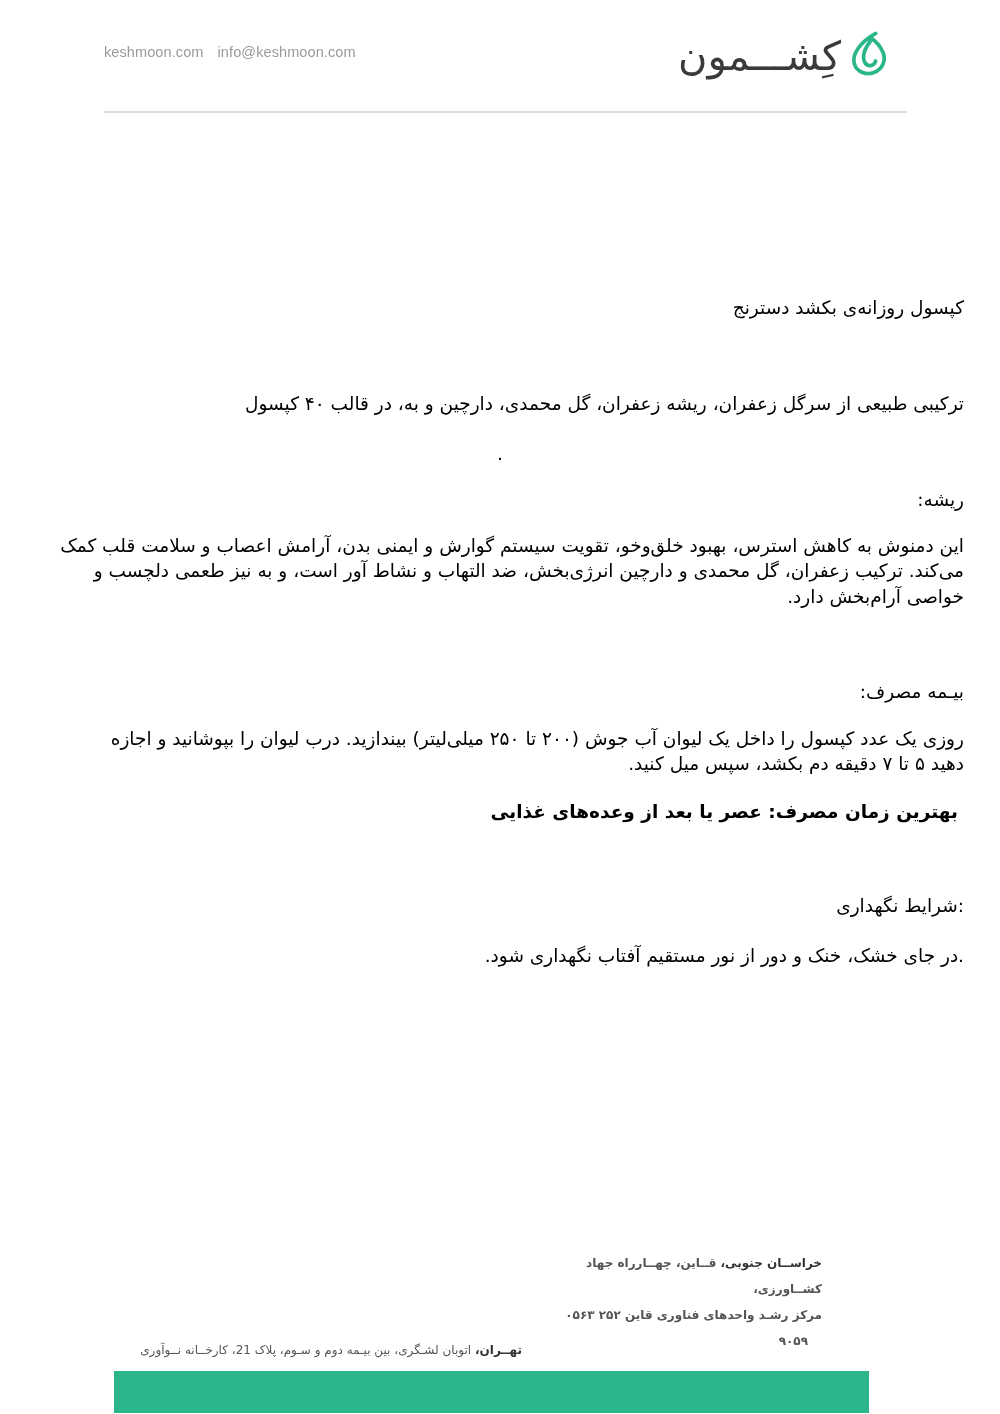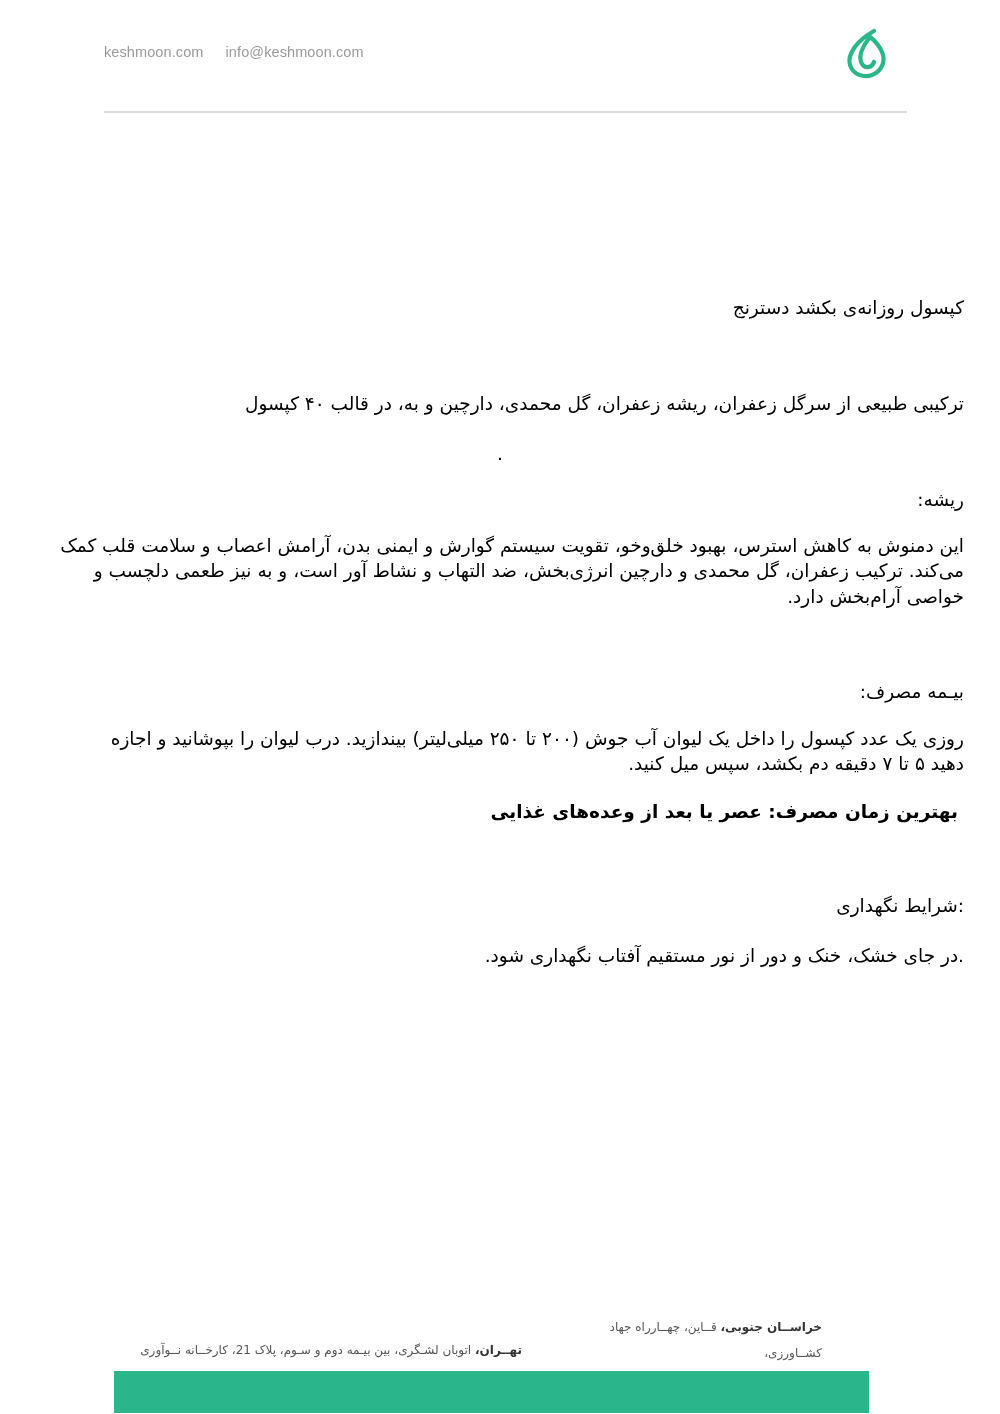--- a/index.html
+++ b/index.html
@@ -40,21 +40,21 @@
       text-align: right;
     }
     .contacts {
       margin-top: 8px;
       font-family: "Liberation Sans", sans-serif;
       font-size: 14.5px;
       color: #9a9a9a;
       white-space: nowrap;
       letter-spacing: 0.1px;
     }
-    .contacts span + span { margin-left: 22px; }
+    .contacts span + span { margin-left: 14px; }
 
     .logo {
       position: absolute;
       left: 678px;
       top: 22px;
       width: 212px;
       height: 62px;
       display: flex;
       flex-direction: row;
       align-items: center;
@@ -100,28 +100,29 @@
     .usage-h     { top: 660px; }
     .usage-body  { top: 707px; left: 90px; width: 874px; line-height: 25px; }
     .best-time   { top: 780px; right: 42px; left: auto; width: 600px; font-weight: bold; }
     .storage-h   { top: 874px; }
     .storage-body{ top: 924px; }
 
     
     .footer-addr1 {
       position: absolute;
       left: 560px;
-      top: 1314px;
+      top: 1250px;
       width: 262px;
       direction: rtl;
       text-align: right;
       font-family: "DejaVu Sans", sans-serif;
       font-size: 12px;
       line-height: 26px;
       color: #555;
+      font-weight: bold;
     }
     .footer-addr1 b, .footer-addr2 b { color: #333; }
     .footer-addr2 {
       position: absolute;
       left: 150px;
       top: 1340px;
       width: 372px;
       direction: rtl;
       text-align: right;
       font-family: "DejaVu Sans", sans-serif;
@@ -148,20 +149,21 @@
 </head>
 <body>
 
 <div class="header-left">
   <div class="contacts">
     <span>keshmoon.com</span><span>info@keshmoon.com</span>
   </div>
 </div>
 
 <div class="logo">
+  <span class="logo-text">کِشـــمون</span>
   <svg class="logo-icon" viewBox="0 0 46 56">
     <path d="M30 6 C 12 16, 3 30, 6 40 C 9 50, 20 53, 28 50 C 38 46, 42 36, 38 27 C 35 20, 30 15, 26 12 C 18 22, 14 32, 18 39 C 21 44, 28 43, 30 37" fill="none" stroke="#2bb58a" stroke-width="4.2" stroke-linecap="round" stroke-linejoin="round"></path>
   </svg>
 </div>
 
 <div class="header-rule"></div>
 
 <p class="doc title">کپسول روزانه‌ی بکشد دسترنج</p>
 
 <p class="doc intro">ترکیبی طبیعی از سرگل زعفران، ریشه زعفران، گل محمدی، دارچین و به، در قالب ۴۰ کپسول</p>

